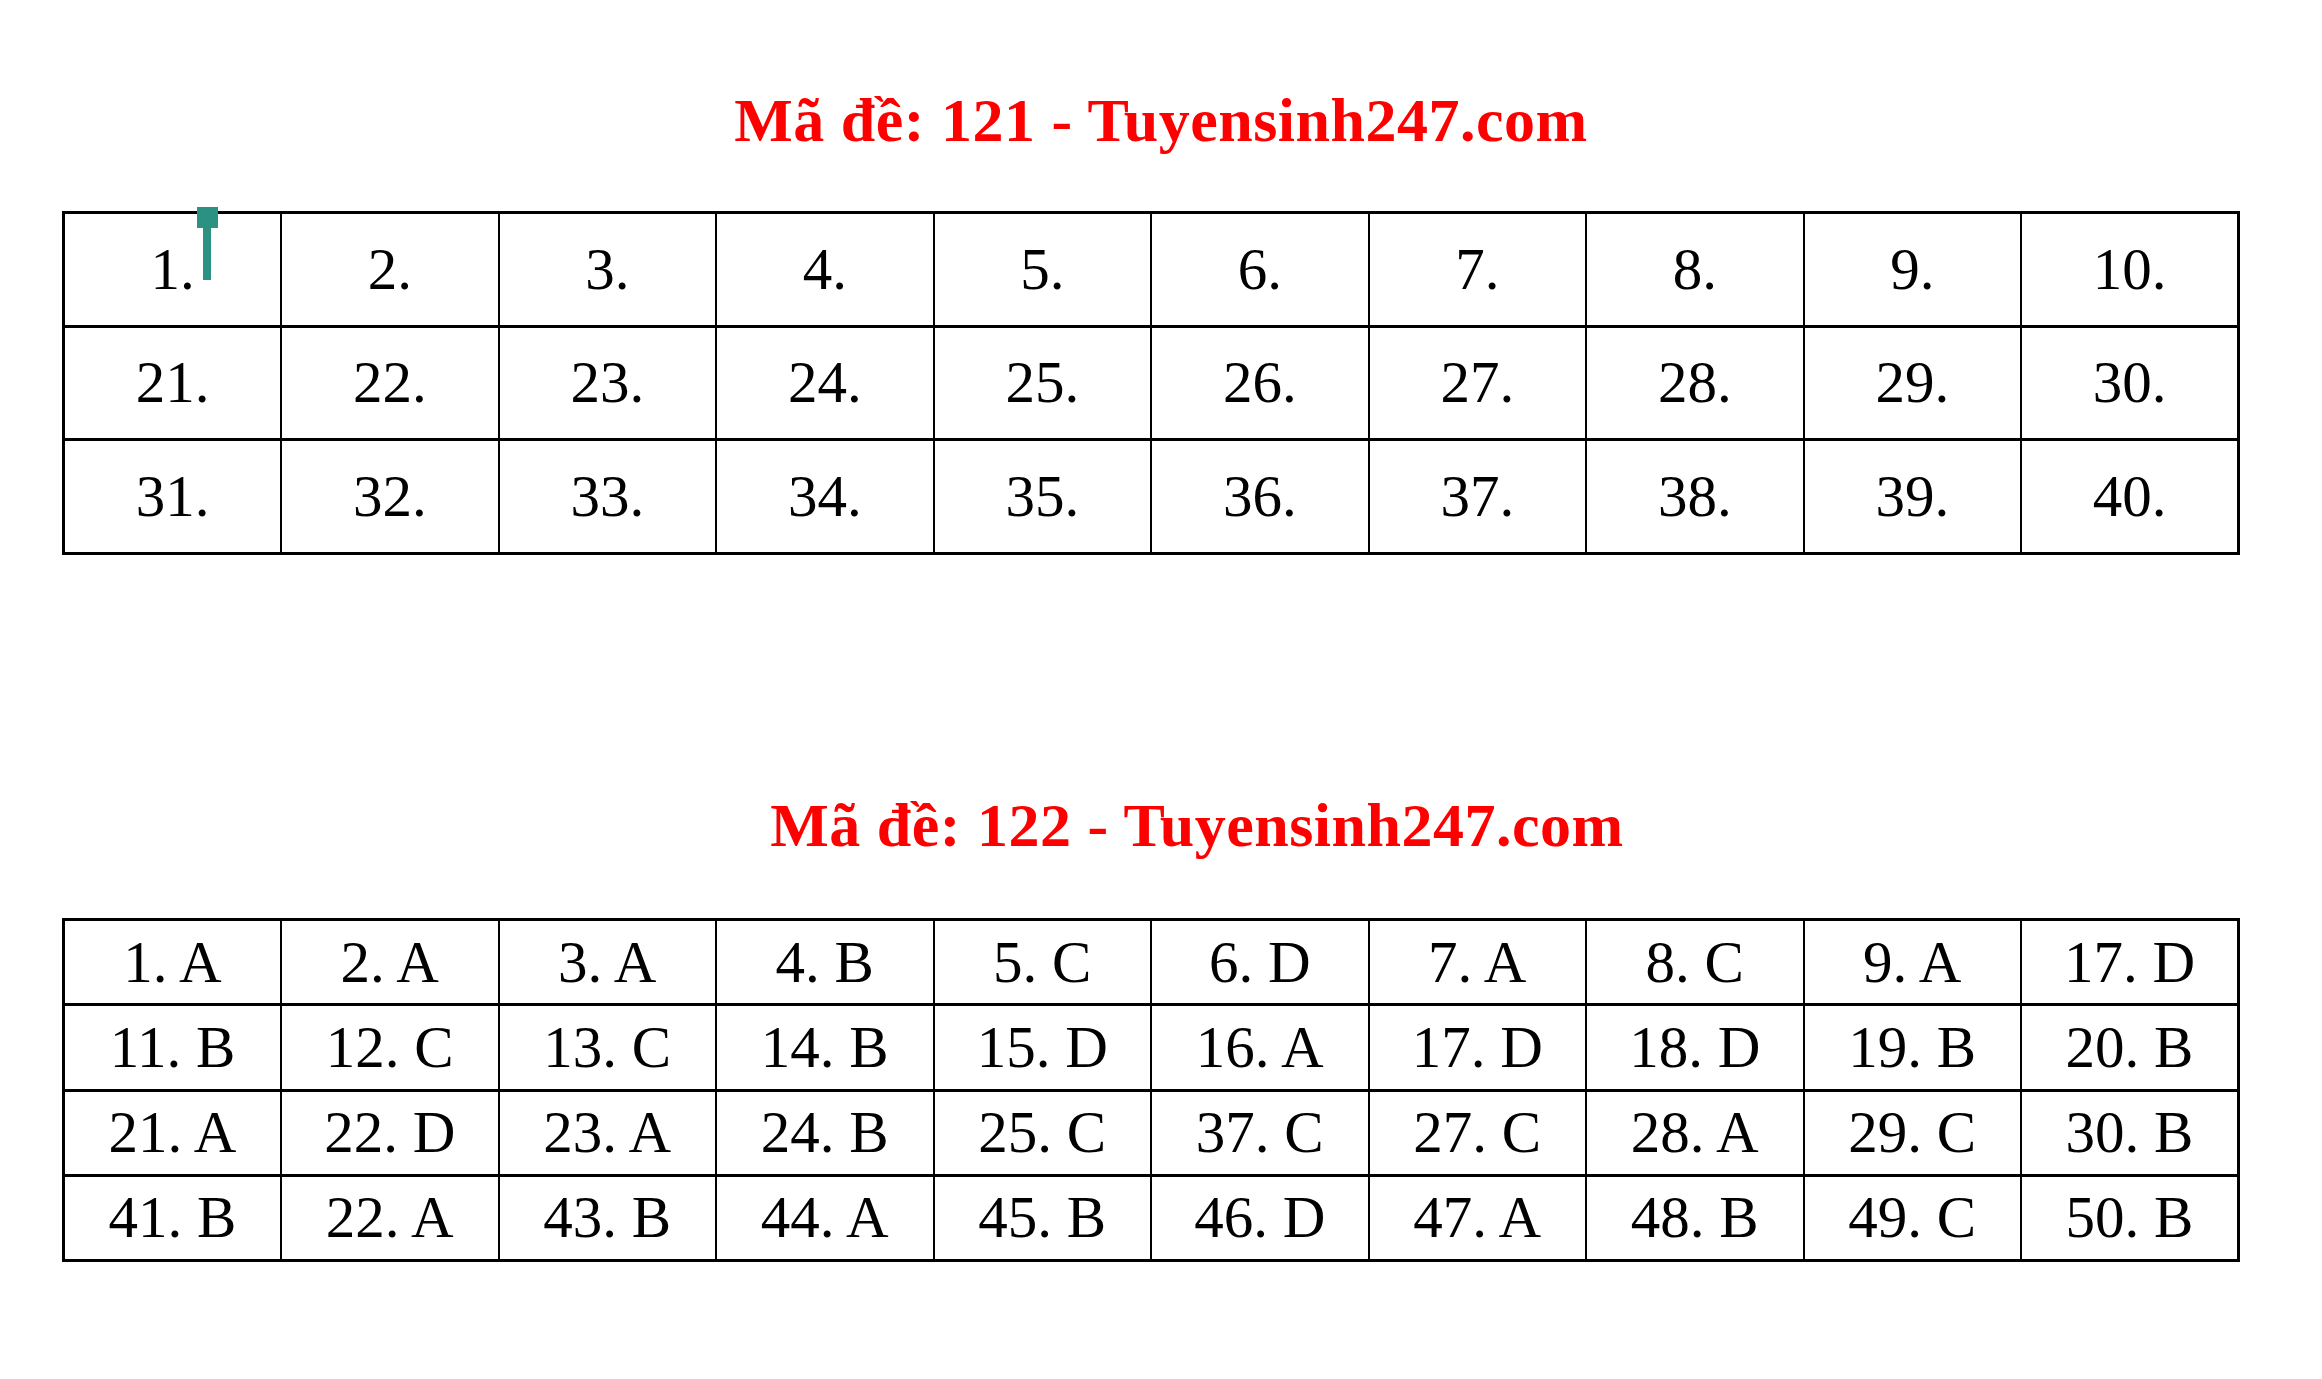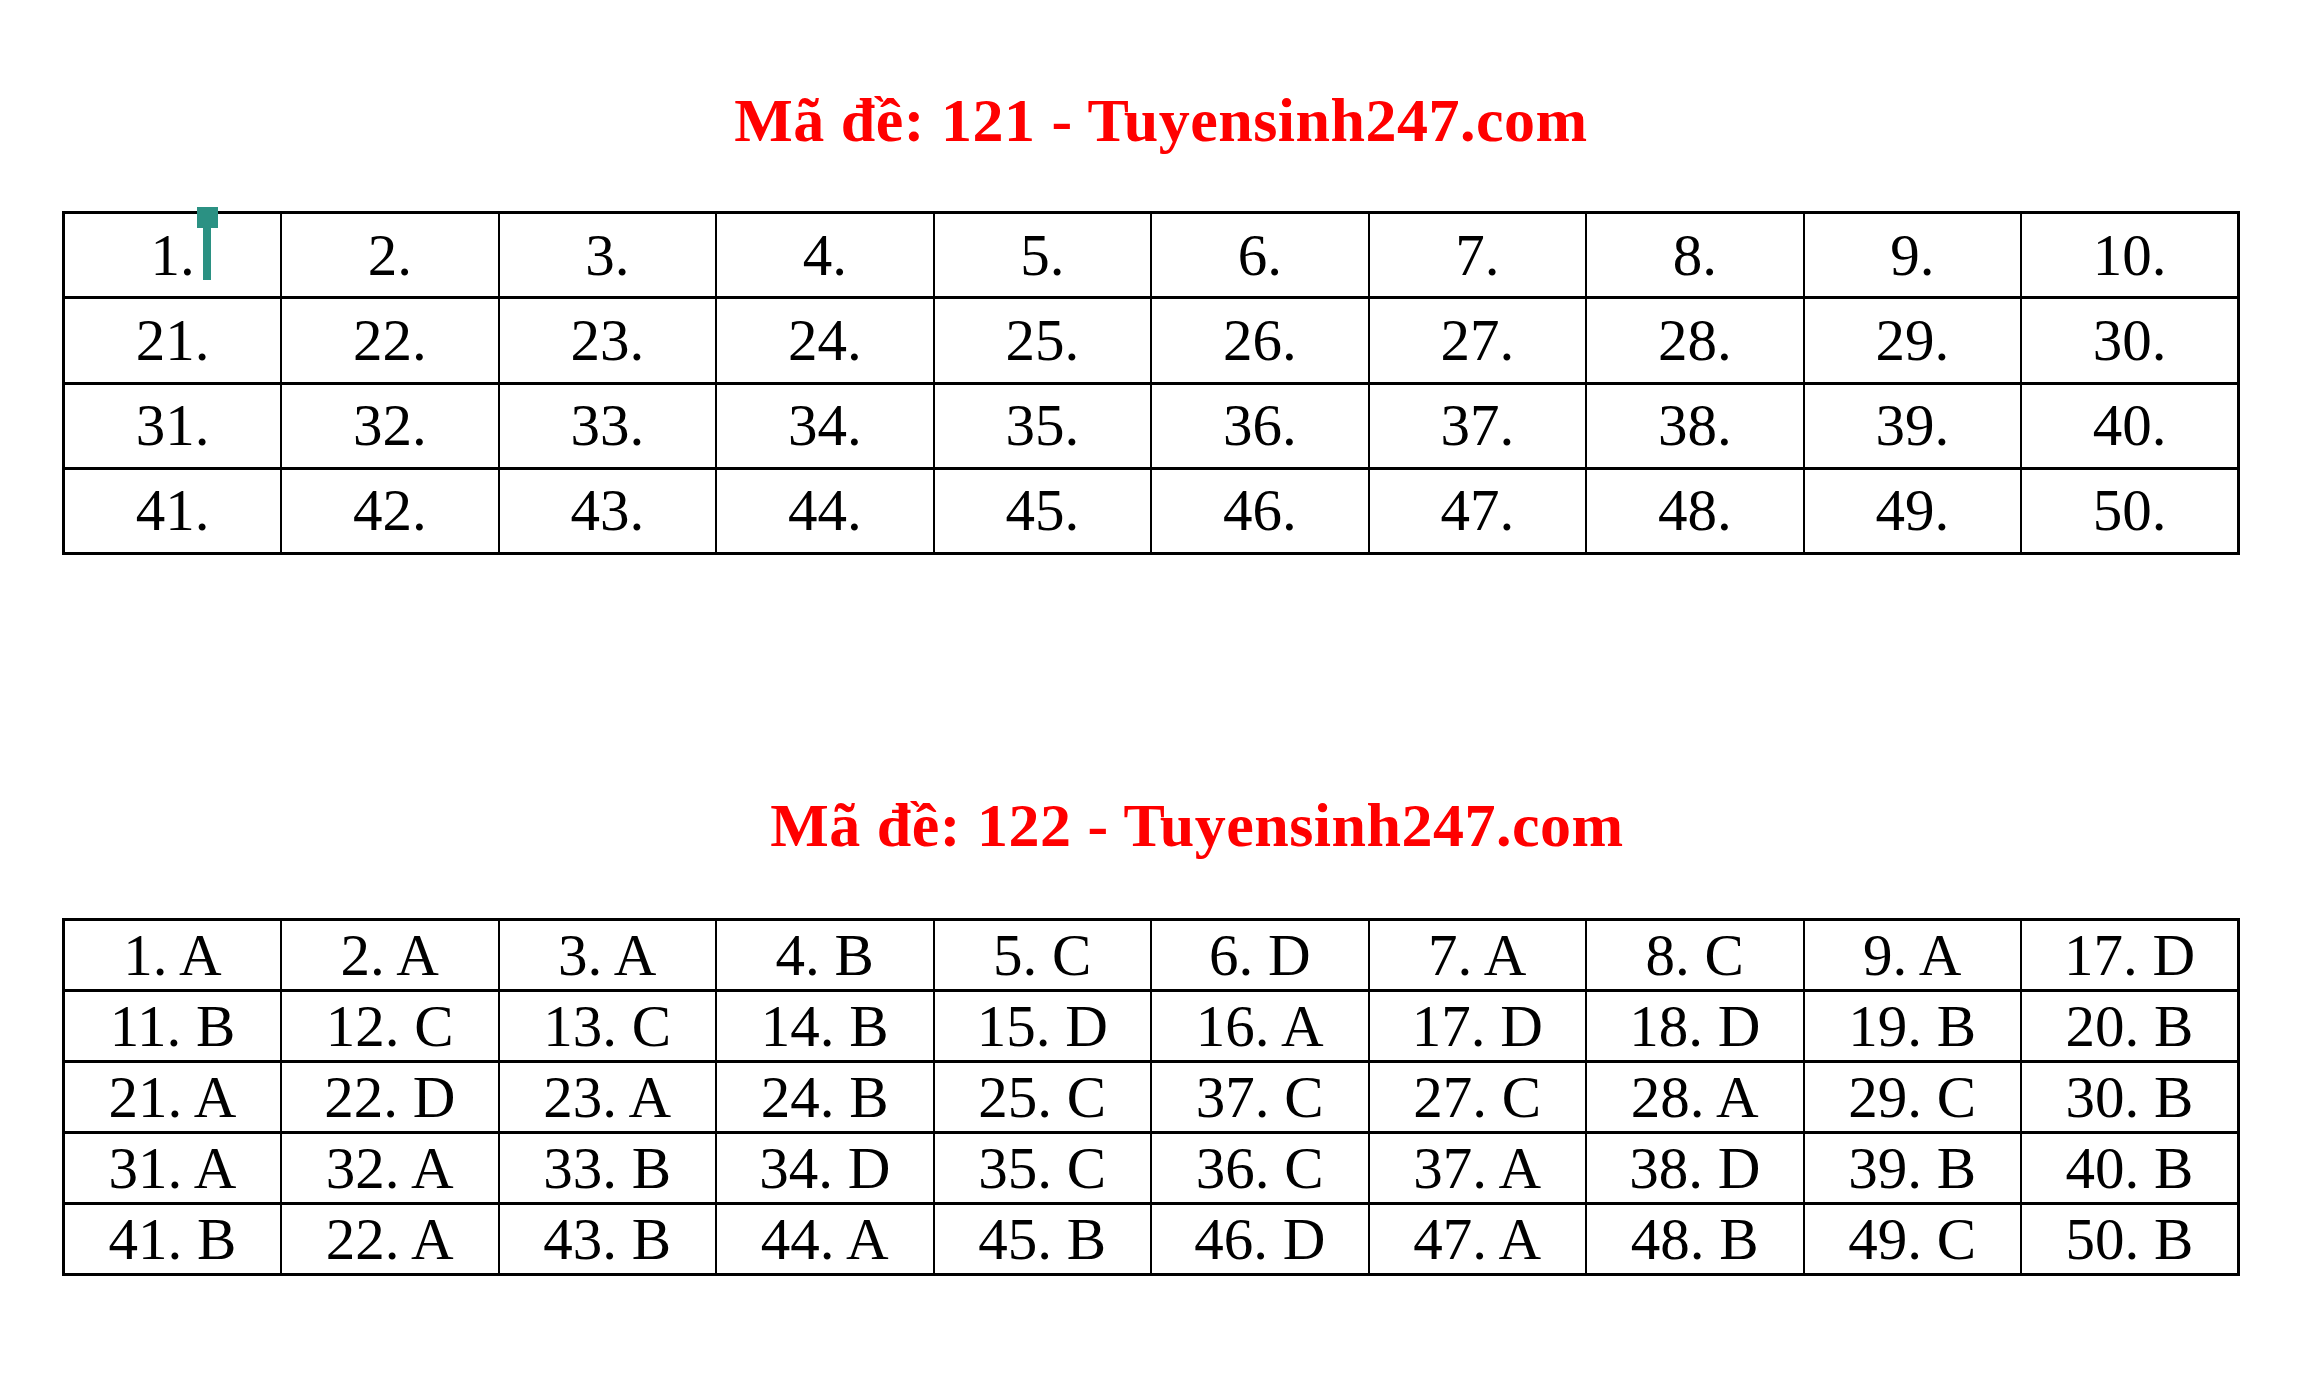--- a/index.html
+++ b/index.html
@@ -89,32 +89,20 @@
           <td>32.</td>
           <td>33.</td>
           <td>34.</td>
           <td>35.</td>
           <td>36.</td>
           <td>37.</td>
           <td>38.</td>
           <td>39.</td>
           <td>40.</td>
         </tr>
-        <tr>
-          <td>41.</td>
-          <td>42.</td>
-          <td>43.</td>
-          <td>44.</td>
-          <td>45.</td>
-          <td>46.</td>
-          <td>47.</td>
-          <td>48.</td>
-          <td>49.</td>
-          <td>50.</td>
-        </tr>
       </tbody>
   </table>
 
   <div class="caret">
     <div class="caret-flag" style="background: rgb(43, 145, 131);"></div>
     <div class="caret-stem" style="background: rgb(43, 145, 131);"></div>
   </div>
 
   <h1 class="title" id="title-122" style="color: rgb(255, 0, 0);">Mã đề: 122 - Tuyensinh247.com</h1>
 
@@ -150,32 +138,20 @@
           <td>23. A</td>
           <td>24. B</td>
           <td>25. C</td>
           <td>37. C</td>
           <td>27. C</td>
           <td>28. A</td>
           <td>29. C</td>
           <td>30. B</td>
         </tr>
         <tr>
-          <td>31. A</td>
-          <td>32. A</td>
-          <td>33. B</td>
-          <td>34. D</td>
-          <td>35. C</td>
-          <td>36. C</td>
-          <td>37. A</td>
-          <td>38. D</td>
-          <td>39. B</td>
-          <td>40. B</td>
-        </tr>
-        <tr>
           <td>41. B</td>
           <td>22. A</td>
           <td>43. B</td>
           <td>44. A</td>
           <td>45. B</td>
           <td>46. D</td>
           <td>47. A</td>
           <td>48. B</td>
           <td>49. C</td>
           <td>50. B</td>

